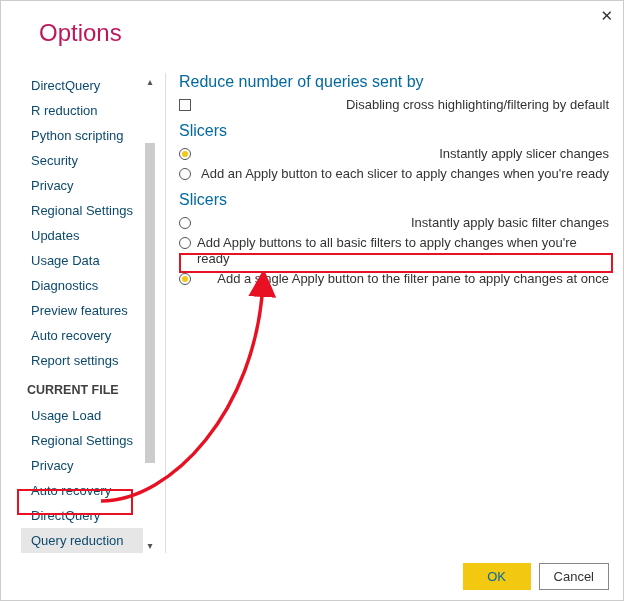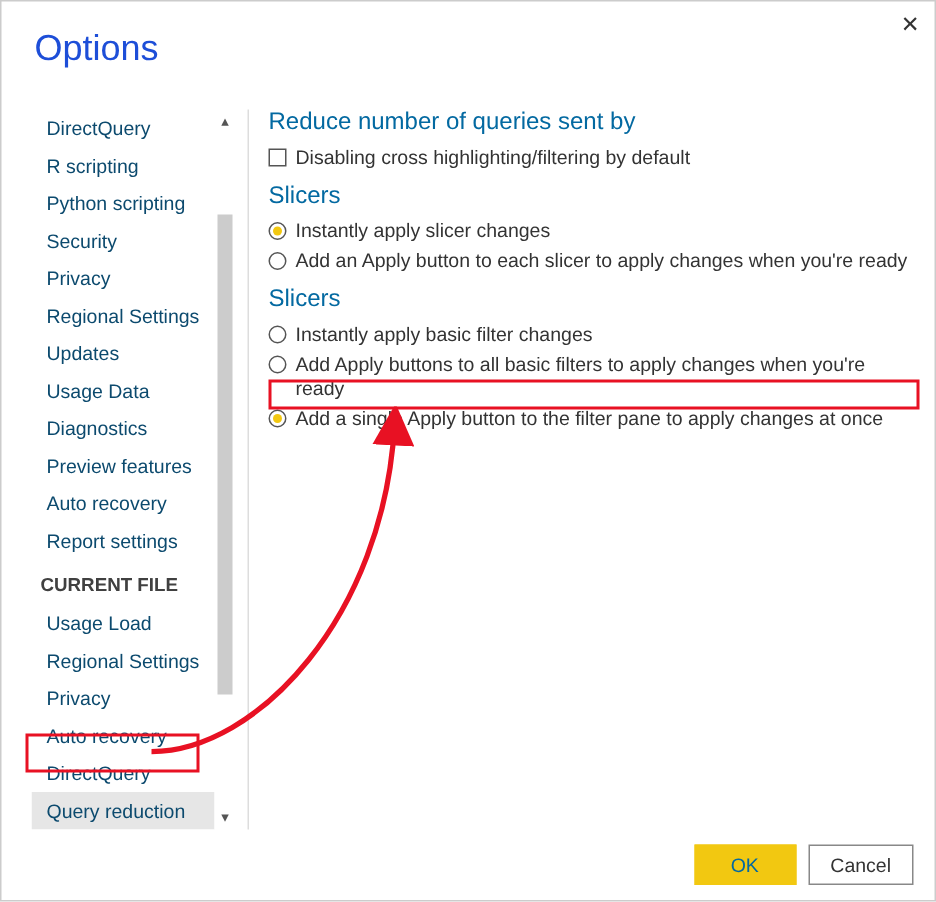--- a/index.html
+++ b/index.html
@@ -26,24 +26,24 @@
     top: 6px;
     right: 10px;
     font-size: 15px;
     color: #333;
     cursor: pointer;
     font-family: "Segoe UI Symbol", sans-serif;
   }
   .title {
     position: absolute;
     top: 18px;
-    left: 22px;
+    left: 38px;
     font-size: 24px;
     font-weight: 300;
-    color: #1d4ed8;
+    color: #be185d;
   }
   .sidebar {
     position: absolute;
     top: 72px;
     left: 20px;
     width: 136px;
     height: 480px;
     overflow: hidden;
   }
   .sidebar-inner {
@@ -117,20 +117,21 @@
     color: #0369a1;
     margin: 8px 0 6px 0;
     font-weight: 400;
   }
   .chk-row, .rad-row {
     display: flex;
     align-items: flex-start;
     gap: 6px;
     margin: 3px 0;
     cursor: pointer;
+    justify-content: space-between;
   }
   .chk {
     width: 12px; height: 12px;
     border: 1px solid #555;
     margin-top: 2px;
     flex: 0 0 12px;
     background: #fff;
   }
   .rad {
     width: 12px; height: 12px;
@@ -195,21 +196,21 @@
 
 <div class="dialog">
 
   <div class="close-x">✕</div>
 
   <div class="title">Options</div>
 
   <div class="sidebar">
     <div class="sidebar-inner" id="sb-inner">
         <div class="sb-item">DirectQuery</div>
-        <div class="sb-item">R scripting</div>
+        <div class="sb-item">R reduction</div>
         <div class="sb-item">Python scripting</div>
         <div class="sb-item">Security</div>
         <div class="sb-item">Privacy</div>
         <div class="sb-item">Regional Settings</div>
         <div class="sb-item">Updates</div>
         <div class="sb-item">Usage Data</div>
         <div class="sb-item">Diagnostics</div>
         <div class="sb-item">Preview features</div>
         <div class="sb-item">Auto recovery</div>
         <div class="sb-item">Report settings</div>

